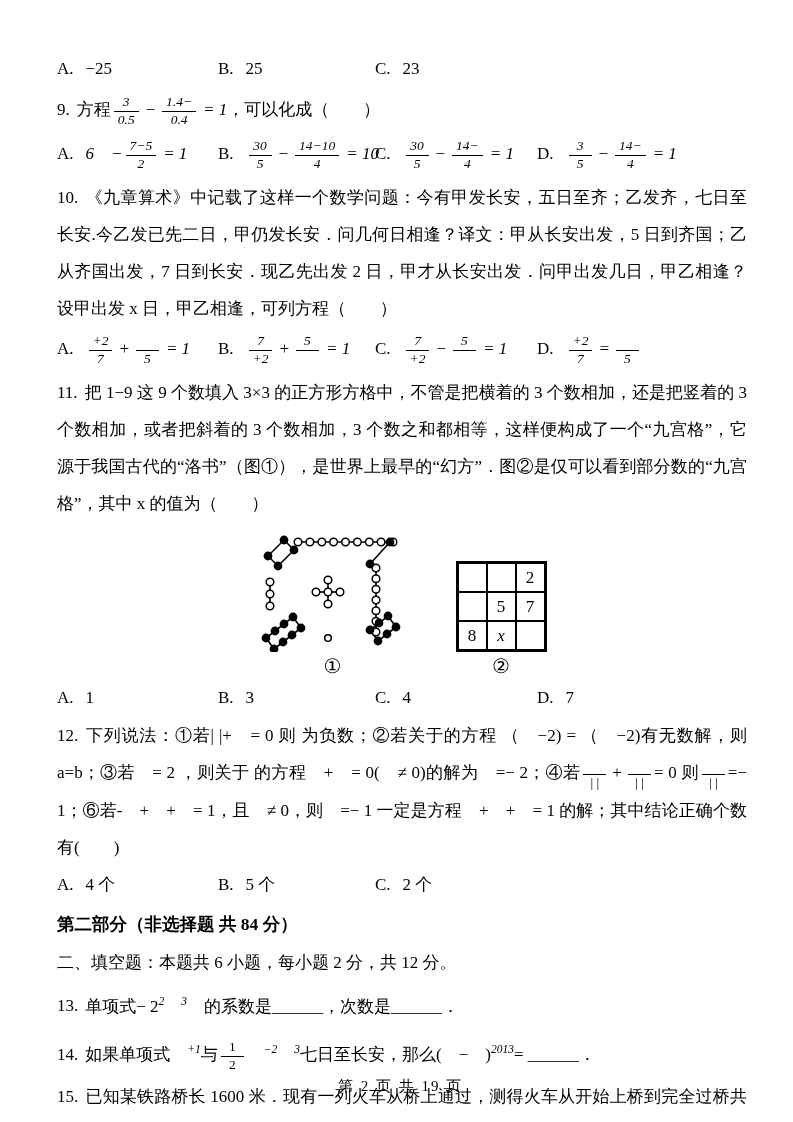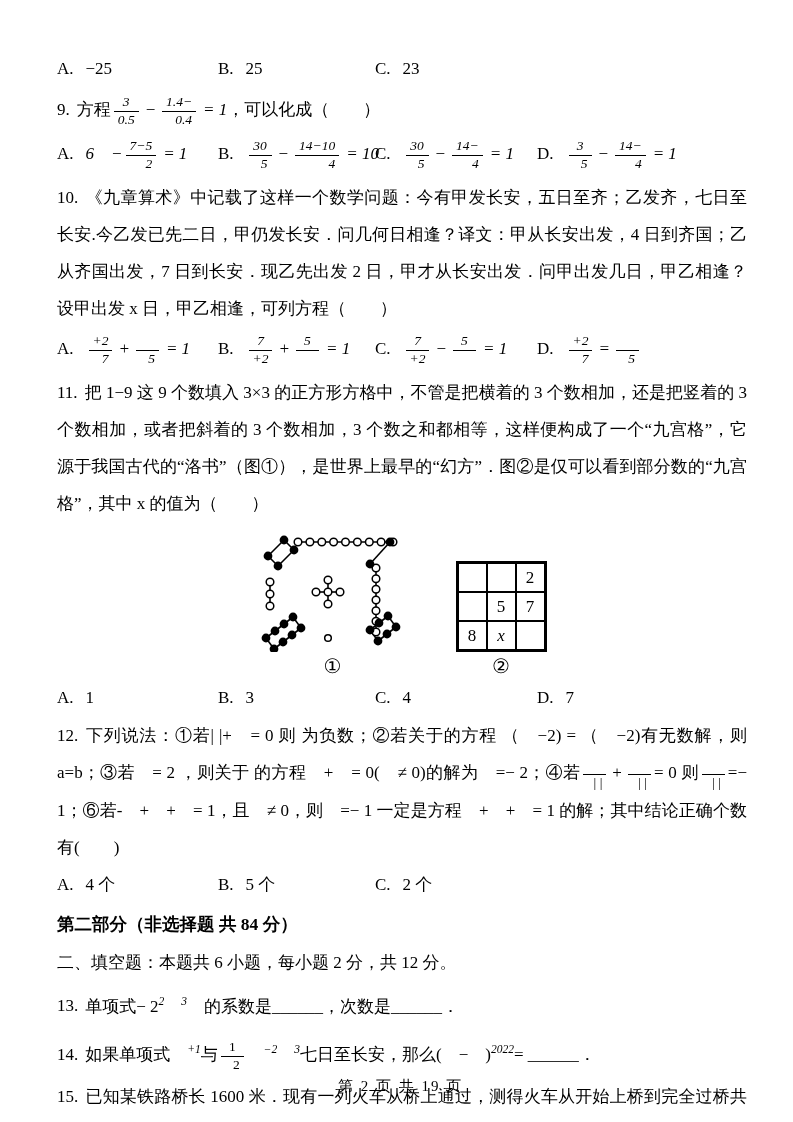--- a/index.html
+++ b/index.html
@@ -10,21 +10,21 @@
   .qnum{margin-right:7px;}
   .opt-row{display:grid;grid-template-columns:161px 157px 162px 1fr;align-items:center;min-height:38px;}
   .opt-row.tall{min-height:47px;}
   .opt{white-space:nowrap;}
   .olabel{margin-right:12px;}
   .math{font-style:italic;}
   .mop{margin:0 3px;}
   .meq{margin-left:4px;}
   .frac{display:inline-block;vertical-align:middle;text-align:center;margin:0 3px;font-size:13.5px;line-height:1.1;}
   .frac .fn{display:block;border-bottom:1.4px solid #000;padding:1px 4px;min-width:15px;min-height:15px;}
-  .frac .fd{display:block;padding:1px 4px;min-width:15px;min-height:15px;text-align:right;}
+  .frac .fd{display:block;padding:1px 4px;min-width:15px;min-height:15px;}
   sup{font-size:11.5px;font-style:italic;}
   .figure-row{display:flex;justify-content:center;align-items:flex-end;gap:48px;margin:8px 0 2px 0;}
   .figcol{display:flex;flex-direction:column;align-items:center;}
   .figlabel{font-size:20px;margin-top:3px;line-height:22px;}
   .g9{display:grid;grid-template-columns:repeat(3,29px);grid-auto-rows:29px;border:2px solid #000;}
   .g9 .cell{border:1px solid #000;display:flex;align-items:center;justify-content:center;font-size:17px;}
   .g9 .cell:nth-child(8){font-style:italic;}
   .sec-title{margin:0;text-align:left;font-weight:bold;line-height:40px;font-size:17.5px;}
   .footer{position:absolute;left:8px;right:0;bottom:26px;text-align:center;font-size:15px;letter-spacing:2px;}
 </style>
@@ -45,21 +45,21 @@
     </p>
 
     <div class="opt-row tall">
       <span class="opt"><span class="olabel">A.</span><span class="math"><span>6　−</span><span class="frac"><span class="fn">7−5</span><span class="fd">2</span></span><span class="meq">= 1</span></span></span>
       <span class="opt"><span class="olabel">B.</span><span class="math"><span class="frac"><span class="fn">30</span><span class="fd">5</span></span><span class="mop">−</span><span class="frac"><span class="fn">14−10</span><span class="fd">4</span></span><span class="meq">= 10</span></span></span>
       <span class="opt"><span class="olabel">C.</span><span class="math"><span class="frac"><span class="fn">30</span><span class="fd">5</span></span><span class="mop">−</span><span class="frac"><span class="fn">14−</span><span class="fd">4</span></span><span class="meq">= 1</span></span></span>
       <span class="opt"><span class="olabel">D.</span><span class="math"><span class="frac"><span class="fn">3</span><span class="fd">5</span></span><span class="mop">−</span><span class="frac"><span class="fn">14−</span><span class="fd">4</span></span><span class="meq">= 1</span></span></span>
     </div>
 
     <p class="stem">
-      <span class="qnum">10.</span><span>《九章算术》中记载了这样一个数学问题：今有甲发长安，五日至齐；乙发齐，七日至长安.今乙发已先二日，甲仍发长安．问几何日相逢？译文：甲从长安出发，4 日到齐国；乙从齐国出发，7 日到长安．现乙先出发 2 日，甲才从长安出发．问甲出发几日，甲乙相逢？设甲出发 x 日，甲乙相逢，可列方程（　　）</span>
+      <span class="qnum">10.</span><span>《九章算术》中记载了这样一个数学问题：今有甲发长安，五日至齐；乙发齐，七日至长安.今乙发已先二日，甲仍发长安．问几何日相逢？译文：甲从长安出发，5 日到齐国；乙从齐国出发，7 日到长安．现乙先出发 2 日，甲才从长安出发．问甲出发几日，甲乙相逢？设甲出发 x 日，甲乙相逢，可列方程（　　）</span>
     </p>
 
     <div class="opt-row tall">
       <span class="opt"><span class="olabel">A.</span><span class="math"><span class="frac"><span class="fn">+2</span><span class="fd">7</span></span><span class="mop">+</span><span class="frac"><span class="fn"></span><span class="fd">5</span></span><span class="meq">= 1</span></span></span>
       <span class="opt"><span class="olabel">B.</span><span class="math"><span class="frac"><span class="fn">7</span><span class="fd">+2</span></span><span class="mop">+</span><span class="frac"><span class="fn">5</span><span class="fd"></span></span><span class="meq">= 1</span></span></span>
       <span class="opt"><span class="olabel">C.</span><span class="math"><span class="frac"><span class="fn">7</span><span class="fd">+2</span></span><span class="mop">−</span><span class="frac"><span class="fn">5</span><span class="fd"></span></span><span class="meq">= 1</span></span></span>
       <span class="opt"><span class="olabel">D.</span><span class="math"><span class="frac"><span class="fn">+2</span><span class="fd">7</span></span><span class="mop">=</span><span class="frac"><span class="fn"></span><span class="fd">5</span></span><span class="meq"></span></span></span>
     </div>
 
     <p class="stem">
@@ -184,21 +184,21 @@
 
     <p class="sec-title">第二部分（非选择题 共 84 分）</p>
 
     <p class="stem">二、填空题：本题共 6 小题，每小题 2 分，共 12 分。</p>
 
     <p class="stem" style="line-height:40px;">
       <span class="qnum">13.</span><span>单项式− 2</span><sup>2</sup><span>　</span><sup>3</sup><span>　的系数是______，次数是______．</span>
     </p>
 
     <p class="stem" style="line-height:46px;">
-      <span class="qnum">14.</span><span>如果单项式　</span><sup>+1</sup><span>与</span><span class="frac"><span class="fn">1</span><span class="fd">2</span></span><span>　</span><sup>−2</sup><span>　</span><sup>3</sup><span>七日至长安，那么(　−　)</span><sup>2022</sup><span>= ______．</span>
+      <span class="qnum">14.</span><span>如果单项式　</span><sup>+1</sup><span>与</span><span class="frac"><span class="fn">1</span><span class="fd">2</span></span><span>　</span><sup>−2</sup><span>　</span><sup>3</sup><span>七日至长安，那么(　−　)</span><sup>2013</sup><span>= ______．</span>
     </p>
 
     <p class="stem">
       <span class="qnum">15.</span><span>已知某铁路桥长 1600 米．现有一列火车从桥上通过，测得火车从开始上桥到完全过桥共用 90 秒，整列火车完全在桥上的时间是 70 秒．则这列火车长______米．</span>
     </p>
 
   </div>
 
   <div class="footer">第 2 页 共 19 页</div>
 </div>

